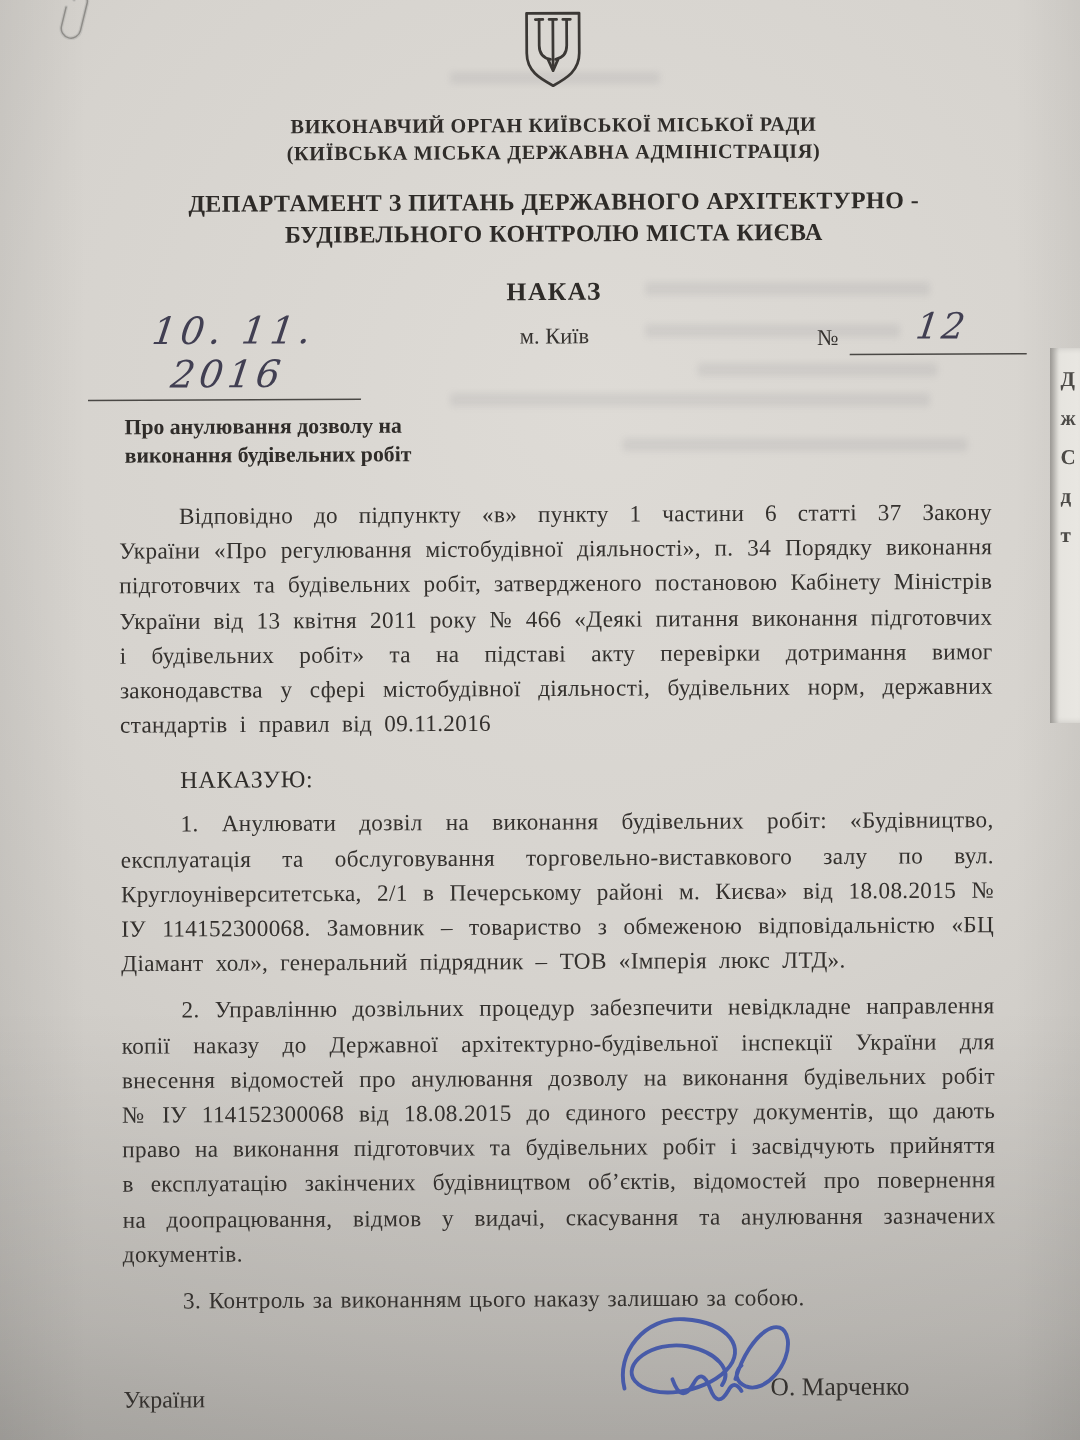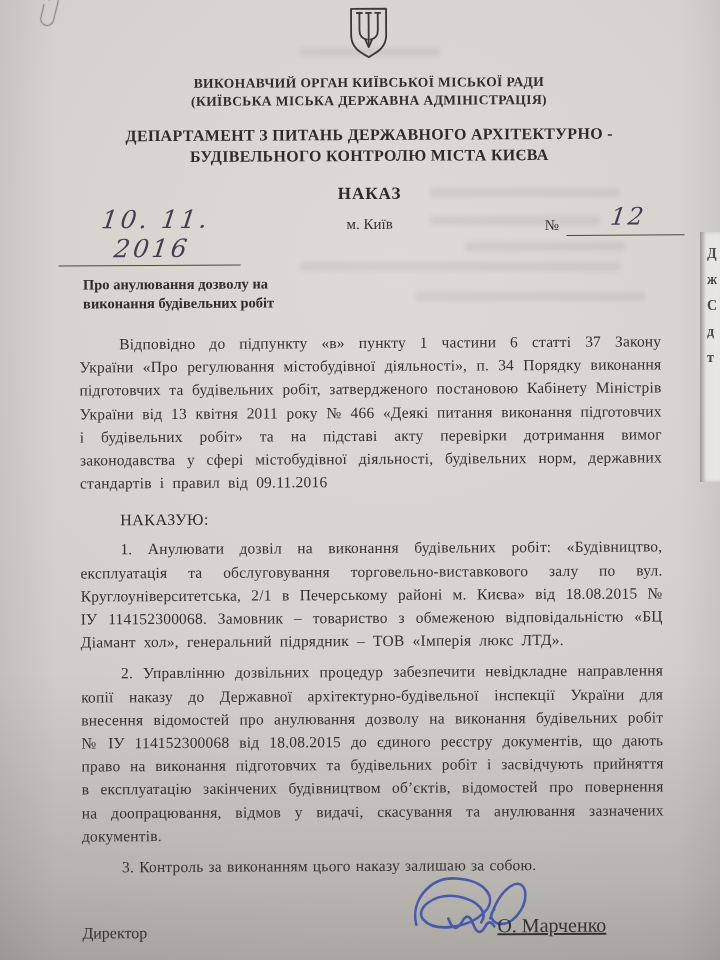--- a/index.html
+++ b/index.html
@@ -65,21 +65,21 @@
     color:#34312e;
   }
   .preamble{margin-top:19px;}
   .orderword{
     margin-top:17px;margin-left:40px;font-size:16px;letter-spacing:.5px;color:#302d2a;
   }
   .item{margin-top:8px;}
   .item-3{word-spacing:1px;}
   .sig-row{position:relative;margin-top:30px;height:60px;}
   .sig-title{position:absolute;left:0;top:16px;font-size:16px;}
-  .sig-name{position:absolute;right:58px;top:8px;font-size:20px;text-decoration:underline;}
+  .sig-name{position:absolute;right:58px;top:8px;font-size:17px;}
   .sig-ink{position:absolute;right:118px;top:-46px;width:150px;height:100px;}
   .paperclip{position:absolute;left:40px;top:-6px;transform:rotate(14deg);}
   .side-sheet{
     position:absolute;right:0;top:232px;width:20px;height:250px;
     background:linear-gradient(90deg,#b5b2ad 0%, #e6e4df 30%, #e9e7e2 100%);
     box-shadow:inset 3px 0 4px rgba(0,0,0,.15);
     overflow:hidden;
   }
   .side-frag{
     margin:9px 0 0 7px;font-weight:bold;font-size:14px;color:#4c4a47;line-height:26px;
@@ -167,21 +167,21 @@
 
   <div class="orderword">НАКАЗУЮ:</div>
 
   <p class="body-par item"><span>1.</span> <span>Анулювати дозвіл на виконання будівельних робіт: «Будівництво, експлуатація та обслуговування торговельно-виставкового залу по вул. Круглоуніверситетська, 2/1 в Печерському районі м. Києва» від 18.08.2015 № ІУ 114152300068. Замовник – товариство з обмеженою відповідальністю «БЦ Діамант хол», генеральний підрядник – ТОВ «Імперія люкс ЛТД».</span></p>
 
   <p class="body-par item"><span>2.</span> <span>Управлінню дозвільних процедур забезпечити невідкладне направлення копії наказу до Державної архітектурно-будівельної інспекції України для внесення відомостей про анулювання дозволу на виконання будівельних робіт № ІУ 114152300068 від 18.08.2015 до єдиного реєстру документів, що дають право на виконання підготовчих та будівельних робіт і засвідчують прийняття в експлуатацію закінчених будівництвом об’єктів, відомостей про повернення на доопрацювання, відмов у видачі, скасування та анулювання зазначених документів.</span></p>
 
   <p class="body-par item item-3"><span>3.</span> <span>Контроль за виконанням цього наказу залишаю за собою.</span></p>
 
   <div class="sig-row">
-    <span class="sig-title">Директор</span>
+    <span class="sig-title">України</span>
     <span class="sig-ink">
       <svg width="150" height="100" viewBox="0 0 150 100">
         <g fill="none" stroke="#3c52a8" stroke-width="2.6" stroke-linecap="round" opacity="0.9">
           <path d="M20 64 C14 40 34 16 60 18 C90 20 102 38 88 52 C72 68 38 72 27 59 C18 48 38 32 62 36 C82 40 92 52 85 62"></path>
           <path d="M52 58 q 6 17 14 3 q 6 -11 11 3 q 5 14 12 2 q 4 -8 9 0"></path>
           <path d="M94 58 C104 26 126 14 129 32 C131 48 114 68 101 63 C94 60 93 54 98 49"></path>
         </g>
       </svg>
     </span>
     <span class="sig-name">О. Марченко</span>

